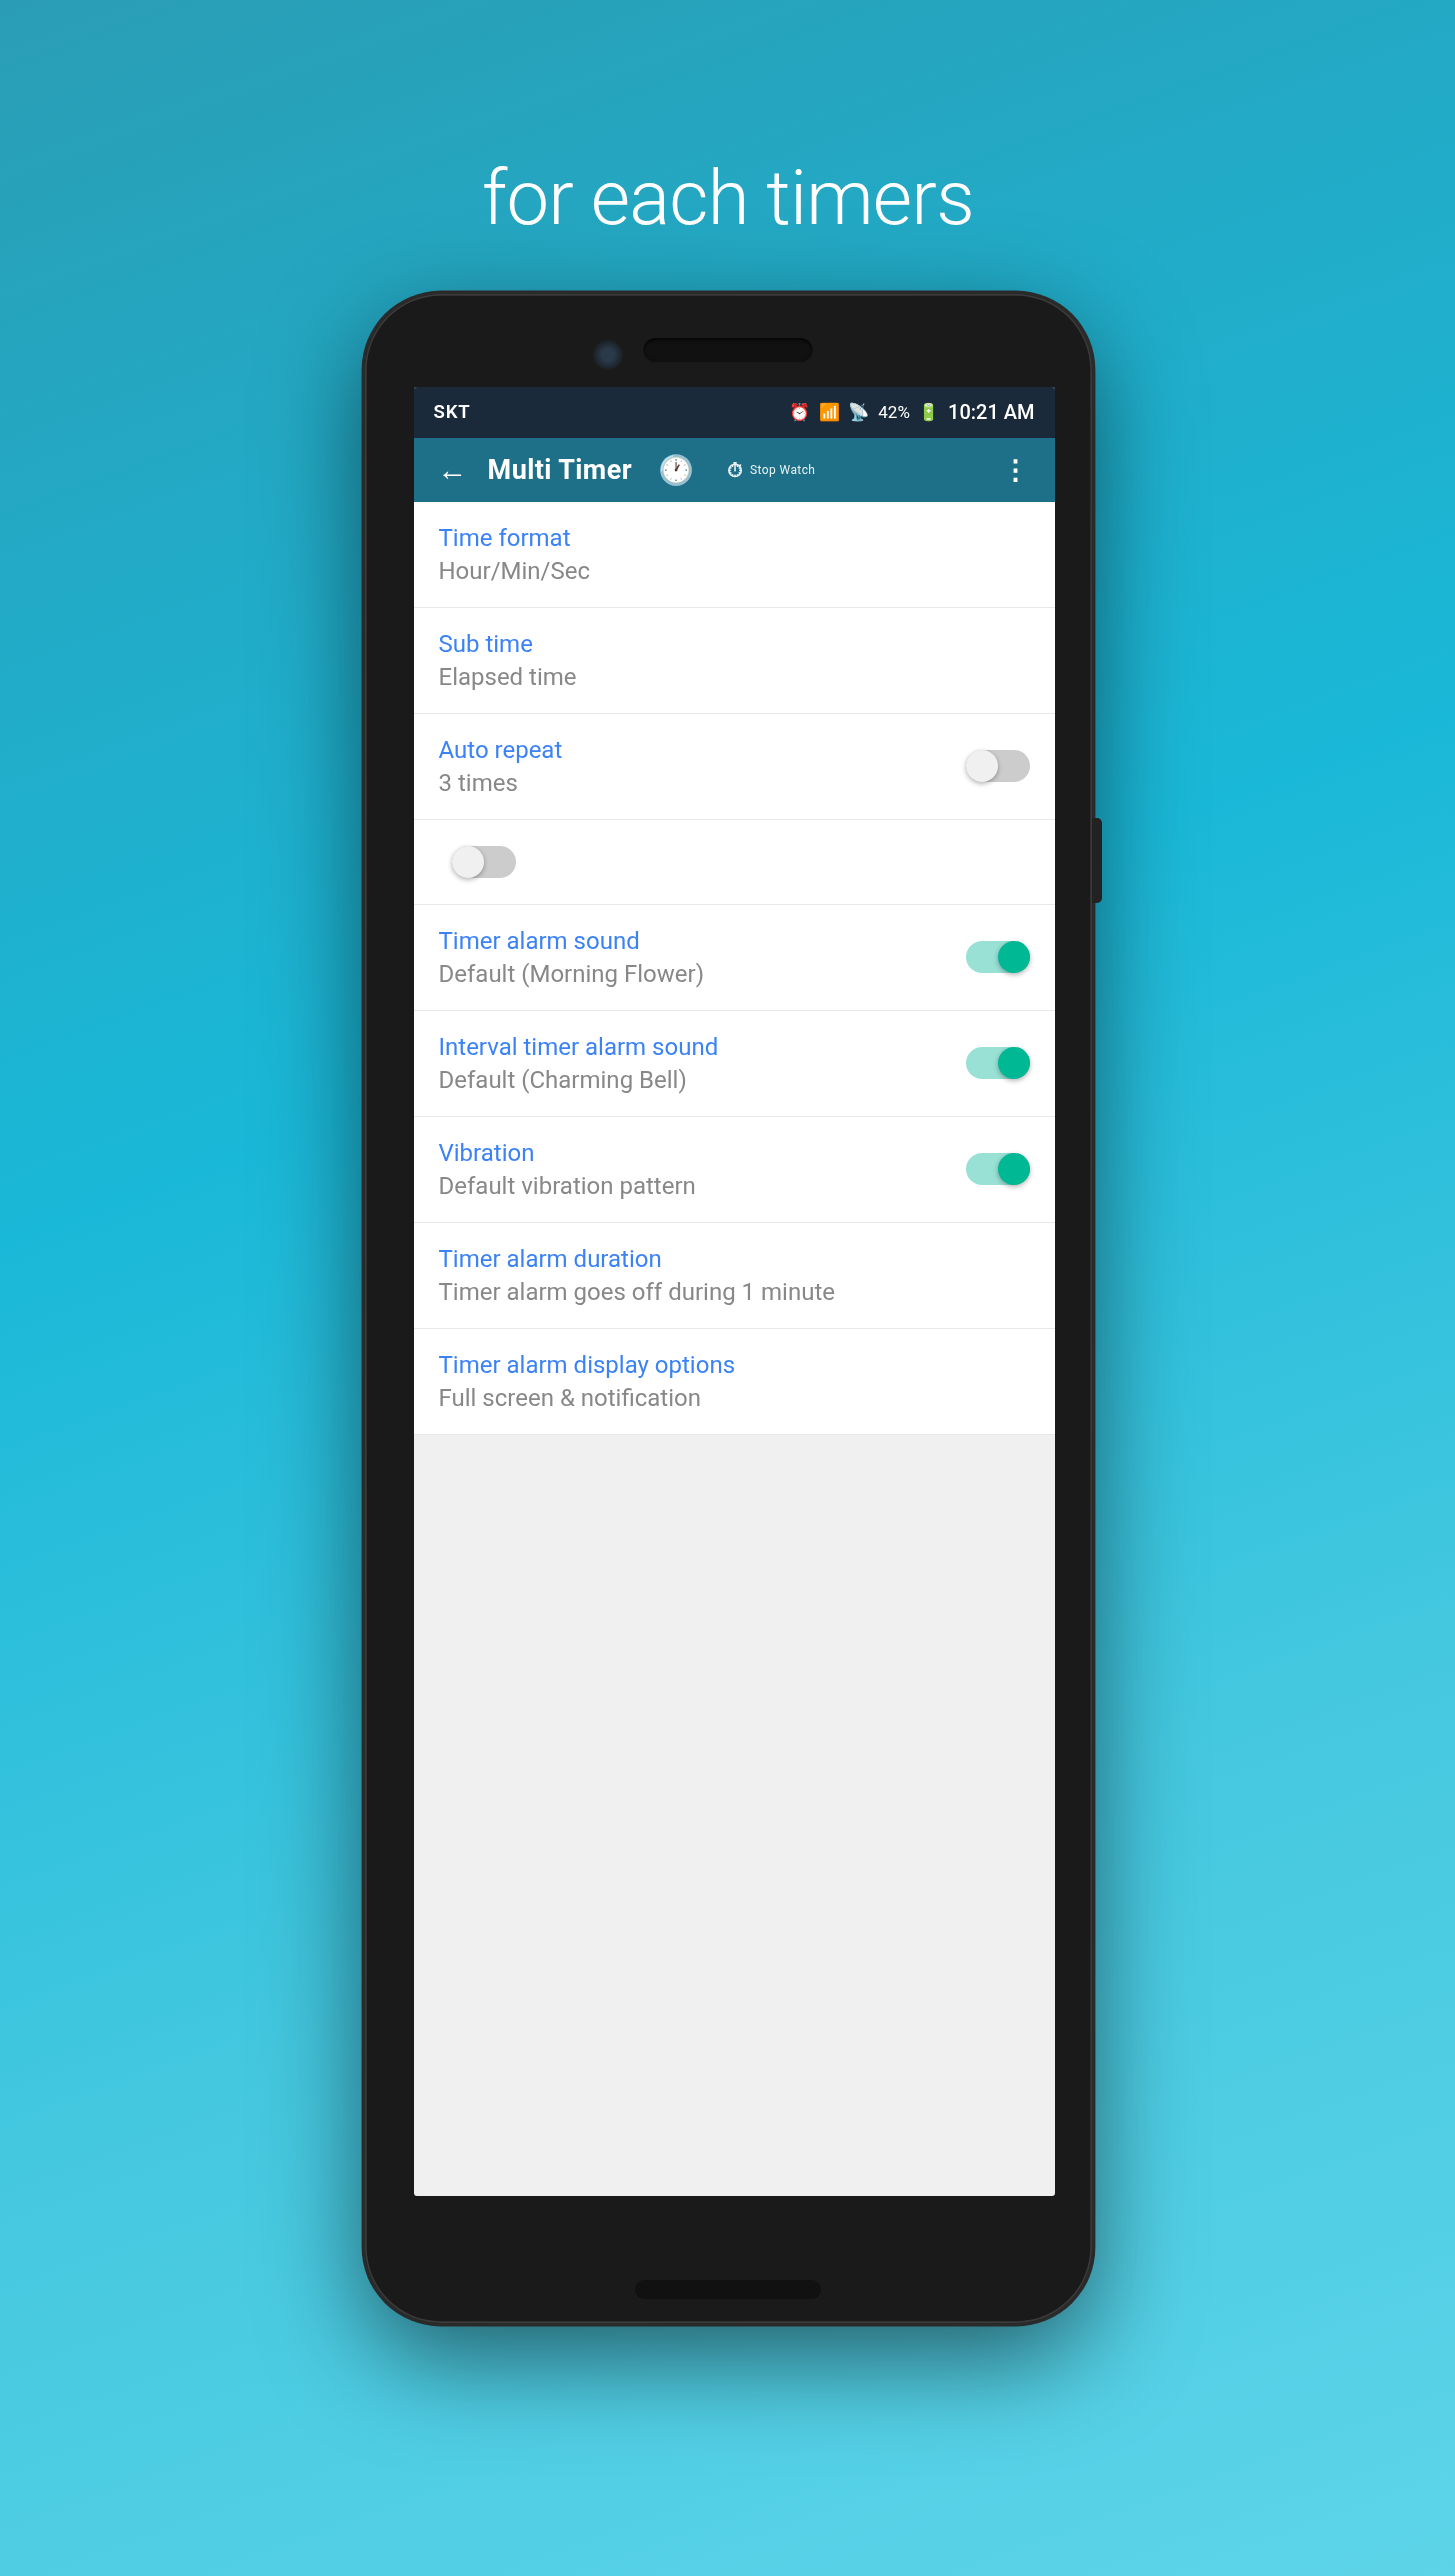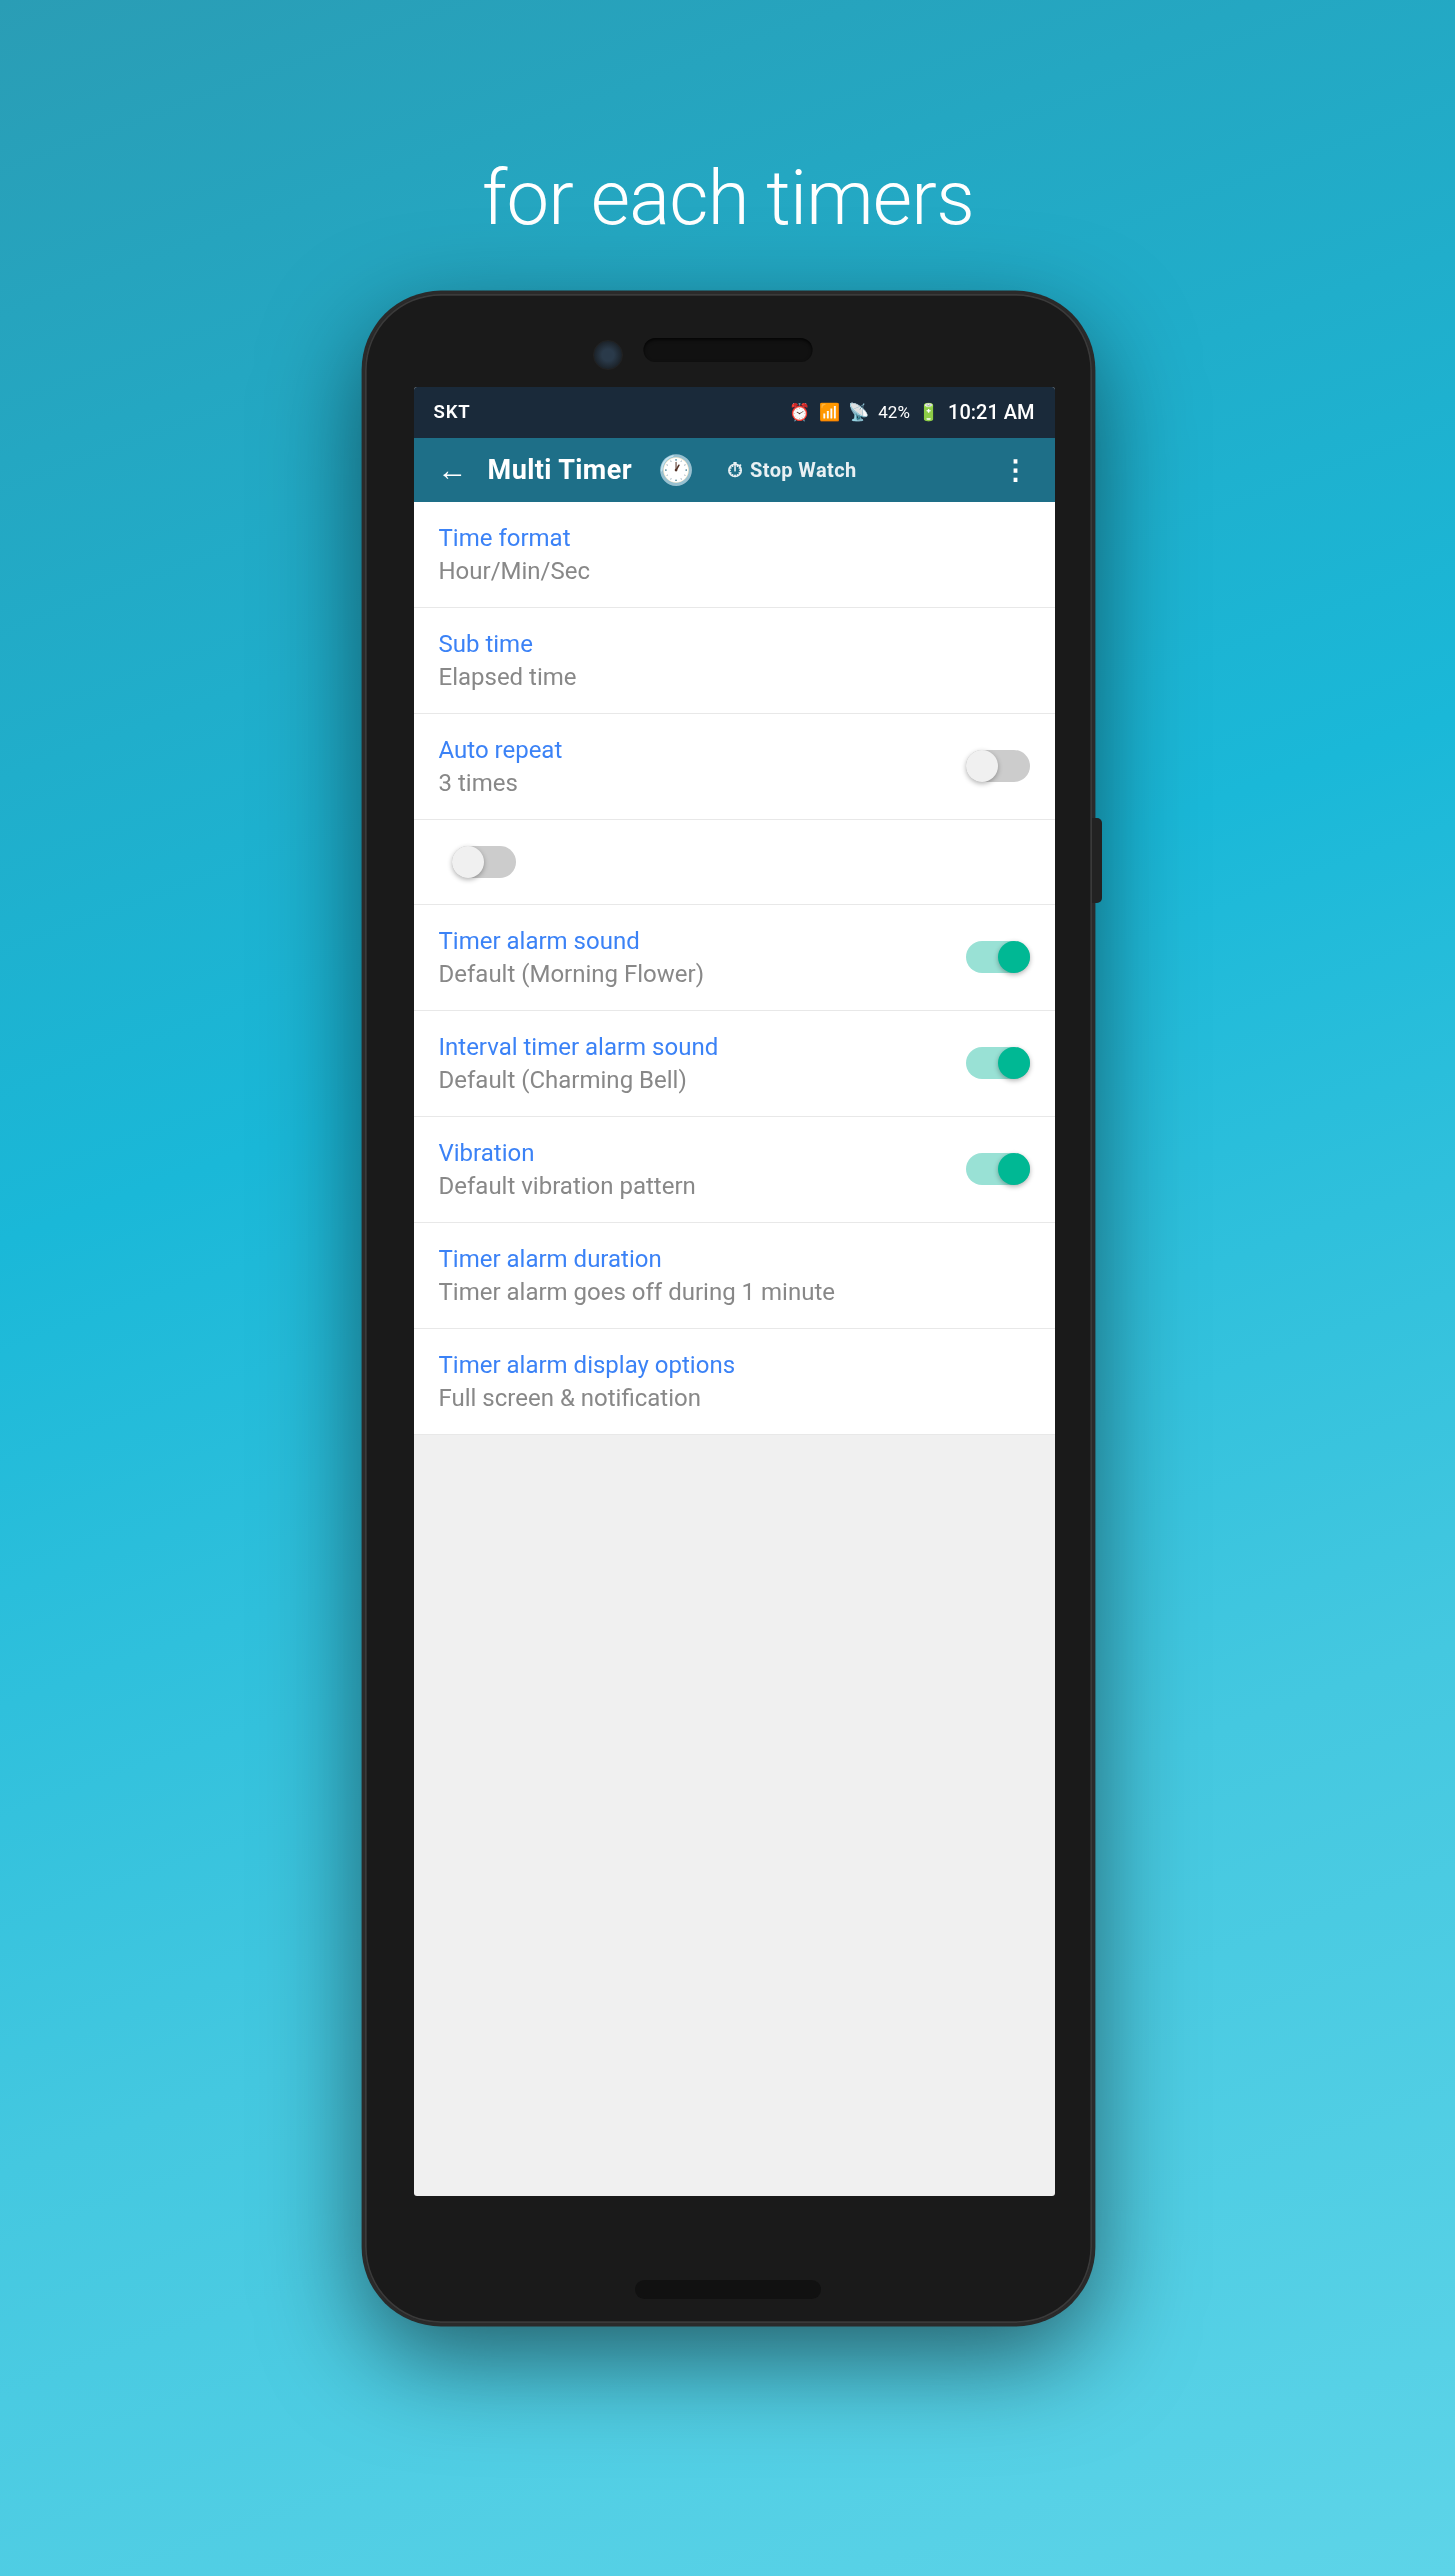--- a/index.html
+++ b/index.html
@@ -174,22 +174,22 @@
       opacity: 0.9;
     }
 
     .toolbar-stopwatch-icon {
       font-size: 20px;
       color: white;
     }
 
     .toolbar-stopwatch-text {
       color: white;
-      font-size: 20px;
-      font-weight: 700;
+      font-size: 12px;
+      font-weight: 400;
       text-align: right;
     }
 
     .toolbar-spacer { flex: 1; }
 
     .toolbar-menu {
       color: white;
       font-size: 27px;
       font-weight: 700;
       letter-spacing: 1.7px;

